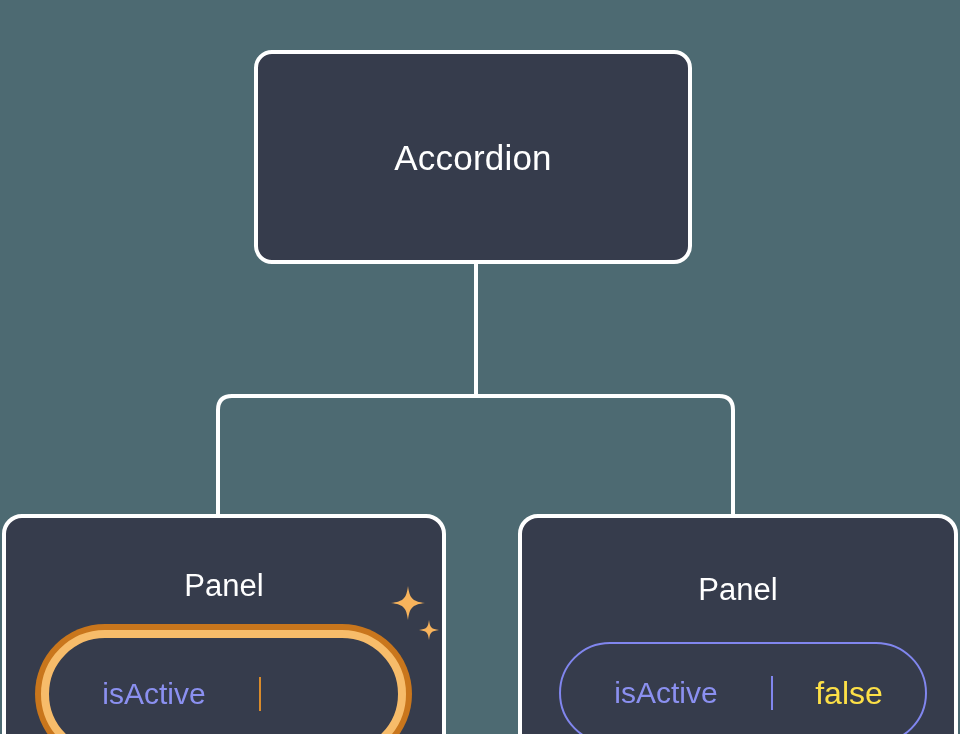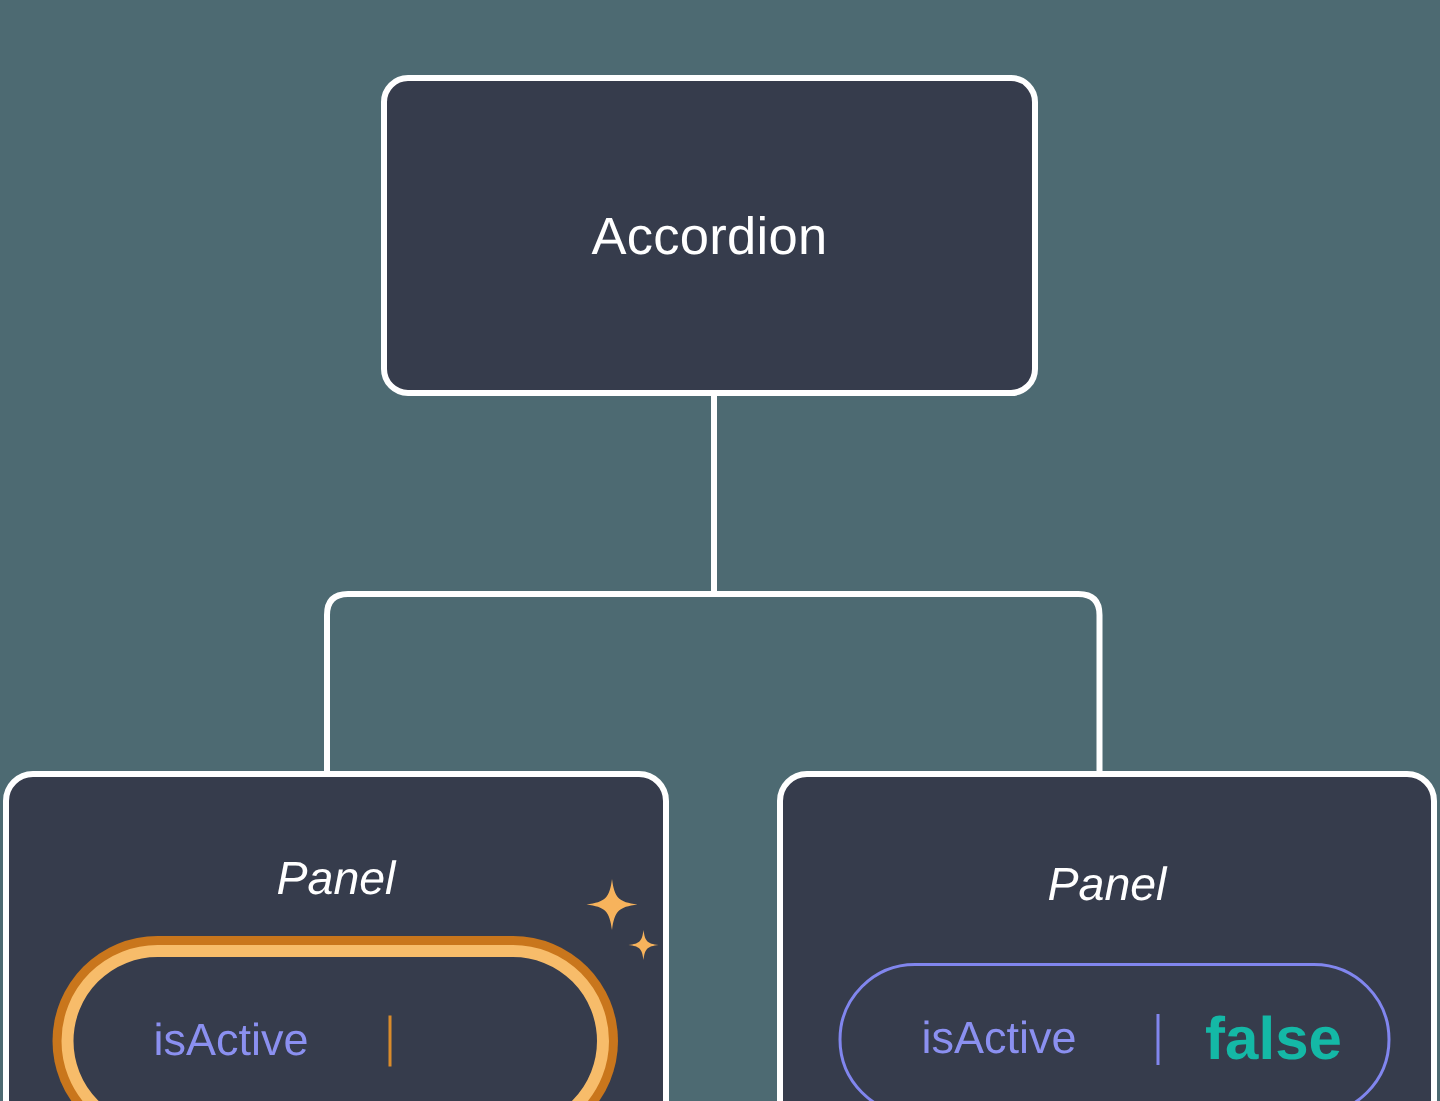--- a/index.html
+++ b/index.html
@@ -72,21 +72,20 @@
   }
   .panel-title {
     position: absolute;
     left: 0;
     width: 100%;
     text-align: center;
     color: #ffffff;
     font-size: 31px;
     font-weight: 400;
     line-height: 1;
-    font-style: italic;
   }
   .panel-left .panel-title  { top: 52px; }
   .panel-right .panel-title { top: 56px; }
 
   
   .pill {
     position: absolute;
     display: flex;
     align-items: center;
     box-sizing: border-box;
@@ -111,23 +110,23 @@
   }
   .pill-normal .pill-key {
     width: 212px;
     border-right: 2px solid #8186ee;
     color: #8b90f0;
     font-size: 30px;
     font-weight: 400;
   }
   .pill-normal .pill-val {
     flex: 1;
-    color: #14b8a6;
-    font-size: 40px;
-    font-weight: 700;
+    color: #fde047;
+    font-size: 32px;
+    font-weight: 400;
   }
 
   
   .pill-highlight {
     left: 35px;
     top: 112px;
     width: 365px;
     height: 128px;
     border: 8px solid #f7bc6a;
     border-radius: 64px;

